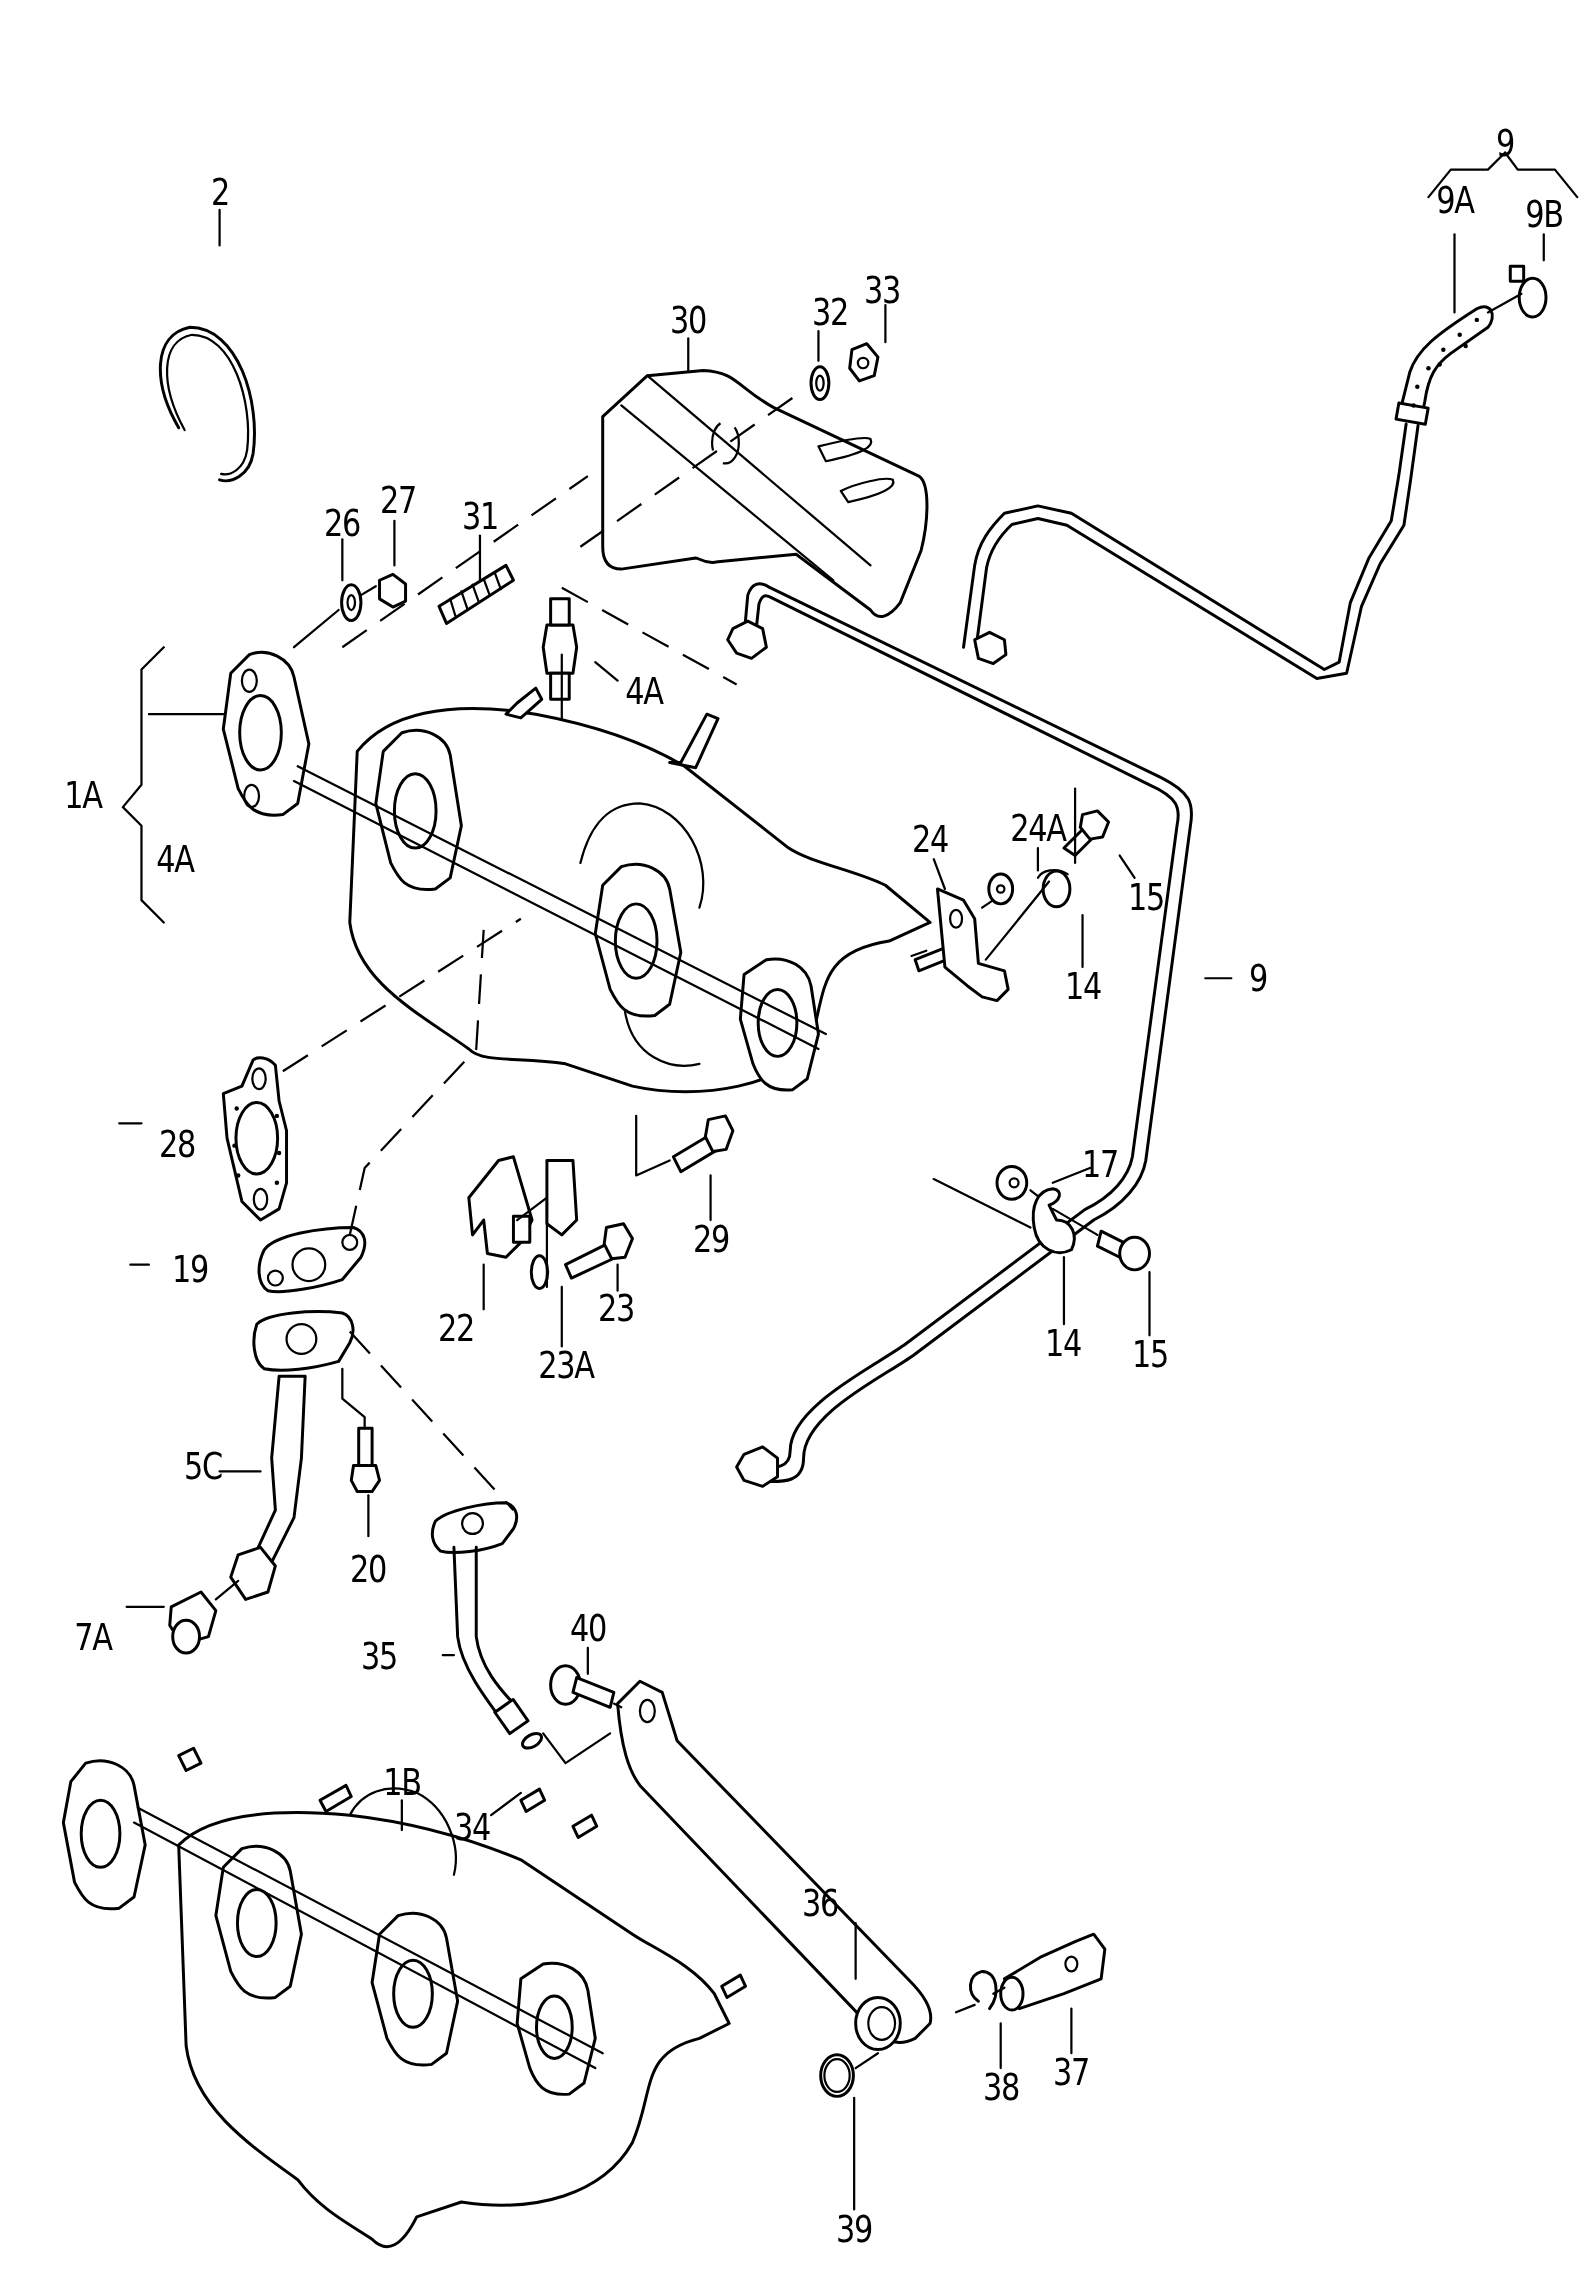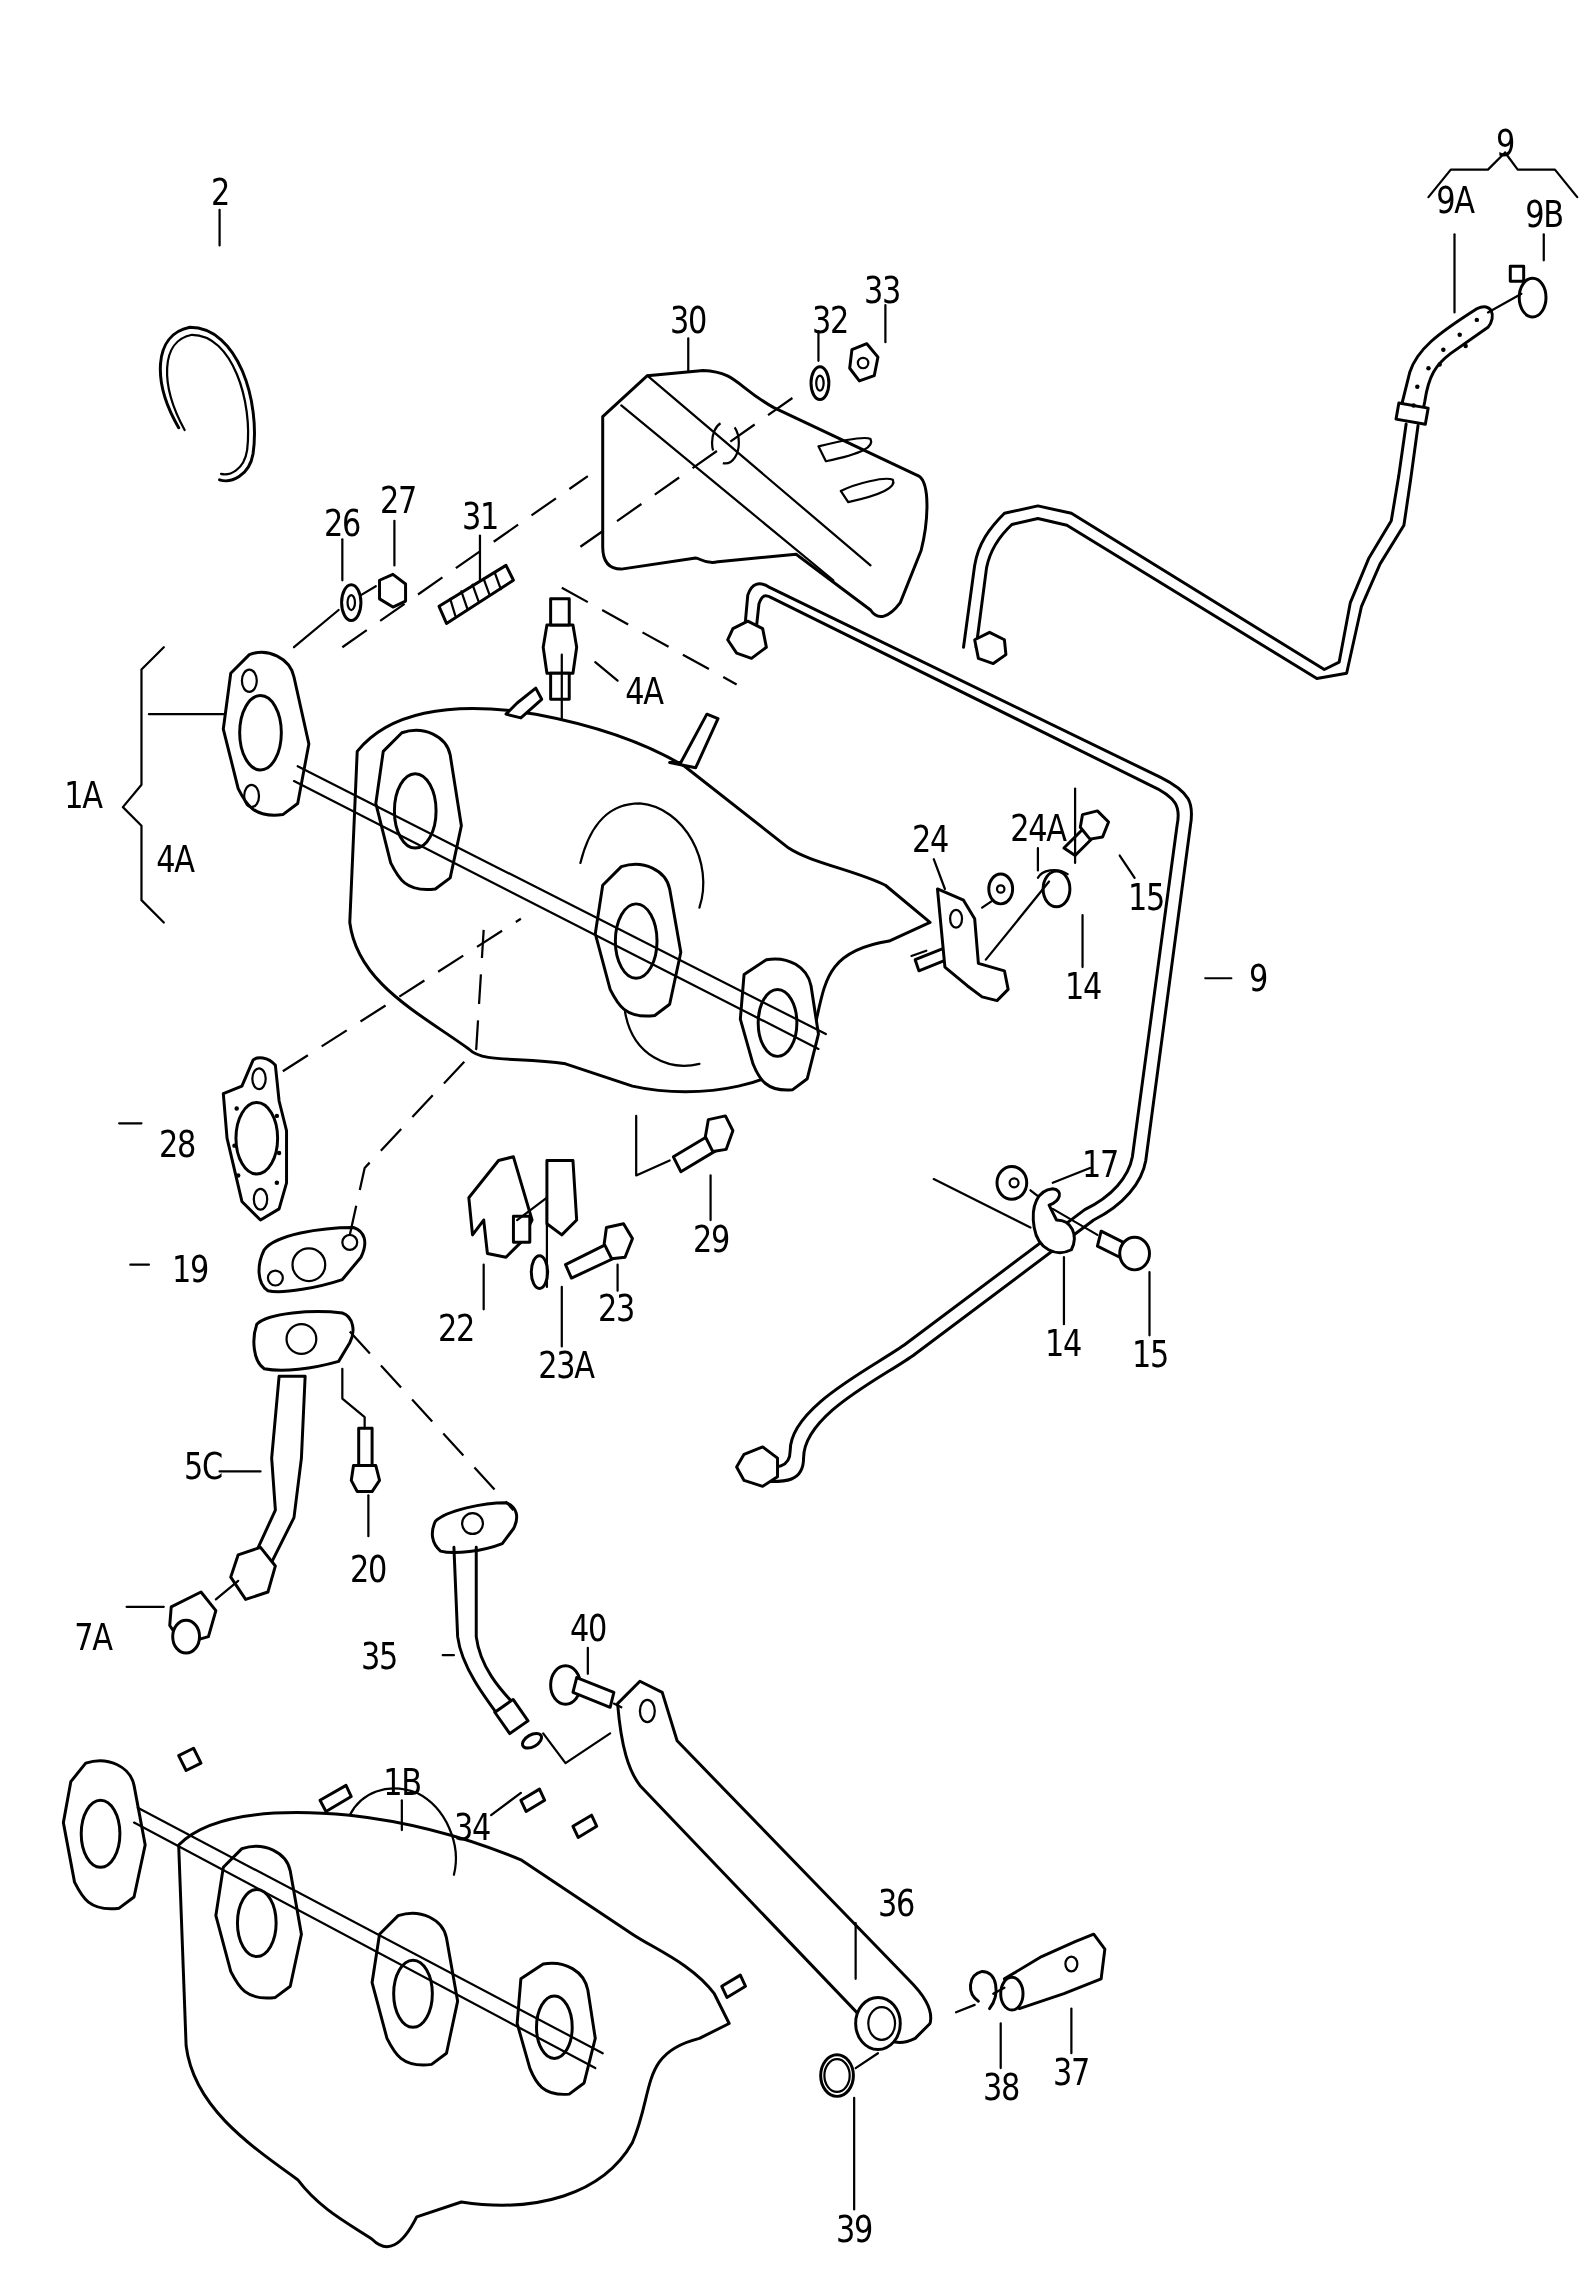--- a/index.html
+++ b/index.html
@@ -315,21 +315,21 @@
     <path class="thin" d="M1150,2585 L1150,2660"></path>
     <path class="thin" d="M1440,2760 L1440,2700"></path>
     <path class="thin" d="M1345,2780 L1345,2720"></path>
     <path class="thin" d="M1148,2970 L1148,2820"></path>
     <path class="thin" d="M790,2215 L790,2250"></path>
   </g>
 </svg>
 
 <div class="callout" style="left:220px;top:192px"><span>2</span></div>
 <div class="callout" style="left:688px;top:320px"><span>30</span></div>
-<div class="callout" style="left:830px;top:320px"><span>32</span></div>
+<div class="callout" style="left:830px;top:312px"><span>32</span></div>
 <div class="callout" style="left:882px;top:290px"><span>33</span></div>
 <div class="callout" style="left:1505px;top:143px"><span>9</span></div>
 <div class="callout" style="left:1455px;top:200px"><span>9A</span></div>
 <div class="callout" style="left:1544px;top:214px"><span>9B</span></div>
 <div class="callout" style="left:342px;top:523px"><span>26</span></div>
 <div class="callout" style="left:398px;top:500px"><span>27</span></div>
 <div class="callout" style="left:480px;top:516px"><span>31</span></div>
 <div class="callout" style="left:644px;top:691px"><span>4A</span></div>
 <div class="callout" style="left:83px;top:795px"><span>1A</span></div>
 <div class="callout" style="left:175px;top:859px"><span>4A</span></div>
@@ -347,19 +347,19 @@
 <div class="callout" style="left:566px;top:1365px"><span>23A</span></div>
 <div class="callout" style="left:1063px;top:1343px"><span>14</span></div>
 <div class="callout" style="left:1150px;top:1354px"><span>15</span></div>
 <div class="callout" style="left:203px;top:1466px"><span>5C</span></div>
 <div class="callout" style="left:368px;top:1569px"><span>20</span></div>
 <div class="callout" style="left:93px;top:1637px"><span>7A</span></div>
 <div class="callout" style="left:379px;top:1656px"><span>35</span></div>
 <div class="callout" style="left:588px;top:1628px"><span>40</span></div>
 <div class="callout" style="left:402px;top:1782px"><span>1B</span></div>
 <div class="callout" style="left:472px;top:1827px"><span>34</span></div>
-<div class="callout" style="left:896px;top:1903px"><span>36</span></div>
+<div class="callout" style="left:820px;top:1903px"><span>36</span></div>
 <div class="callout" style="left:1071px;top:2072px"><span>37</span></div>
 <div class="callout" style="left:1001px;top:2087px"><span>38</span></div>
 <div class="callout" style="left:854px;top:2229px"><span>39</span></div>
 
 </div>
 
 
 </body></html>

